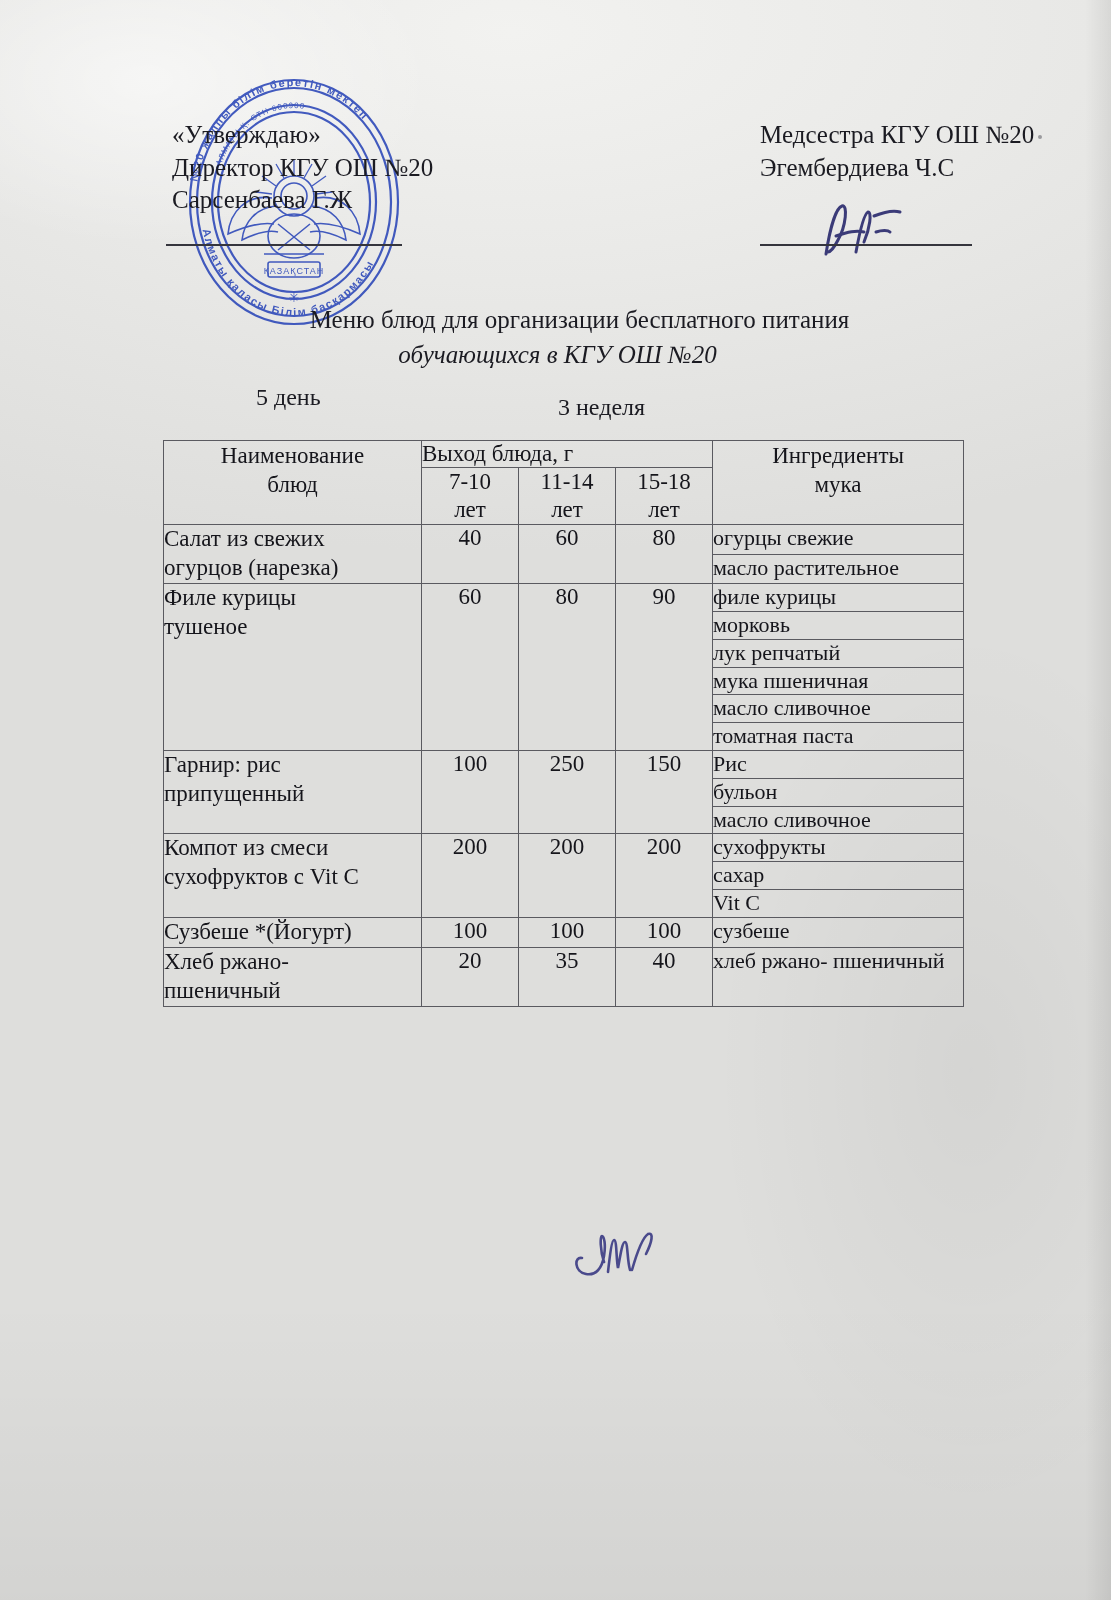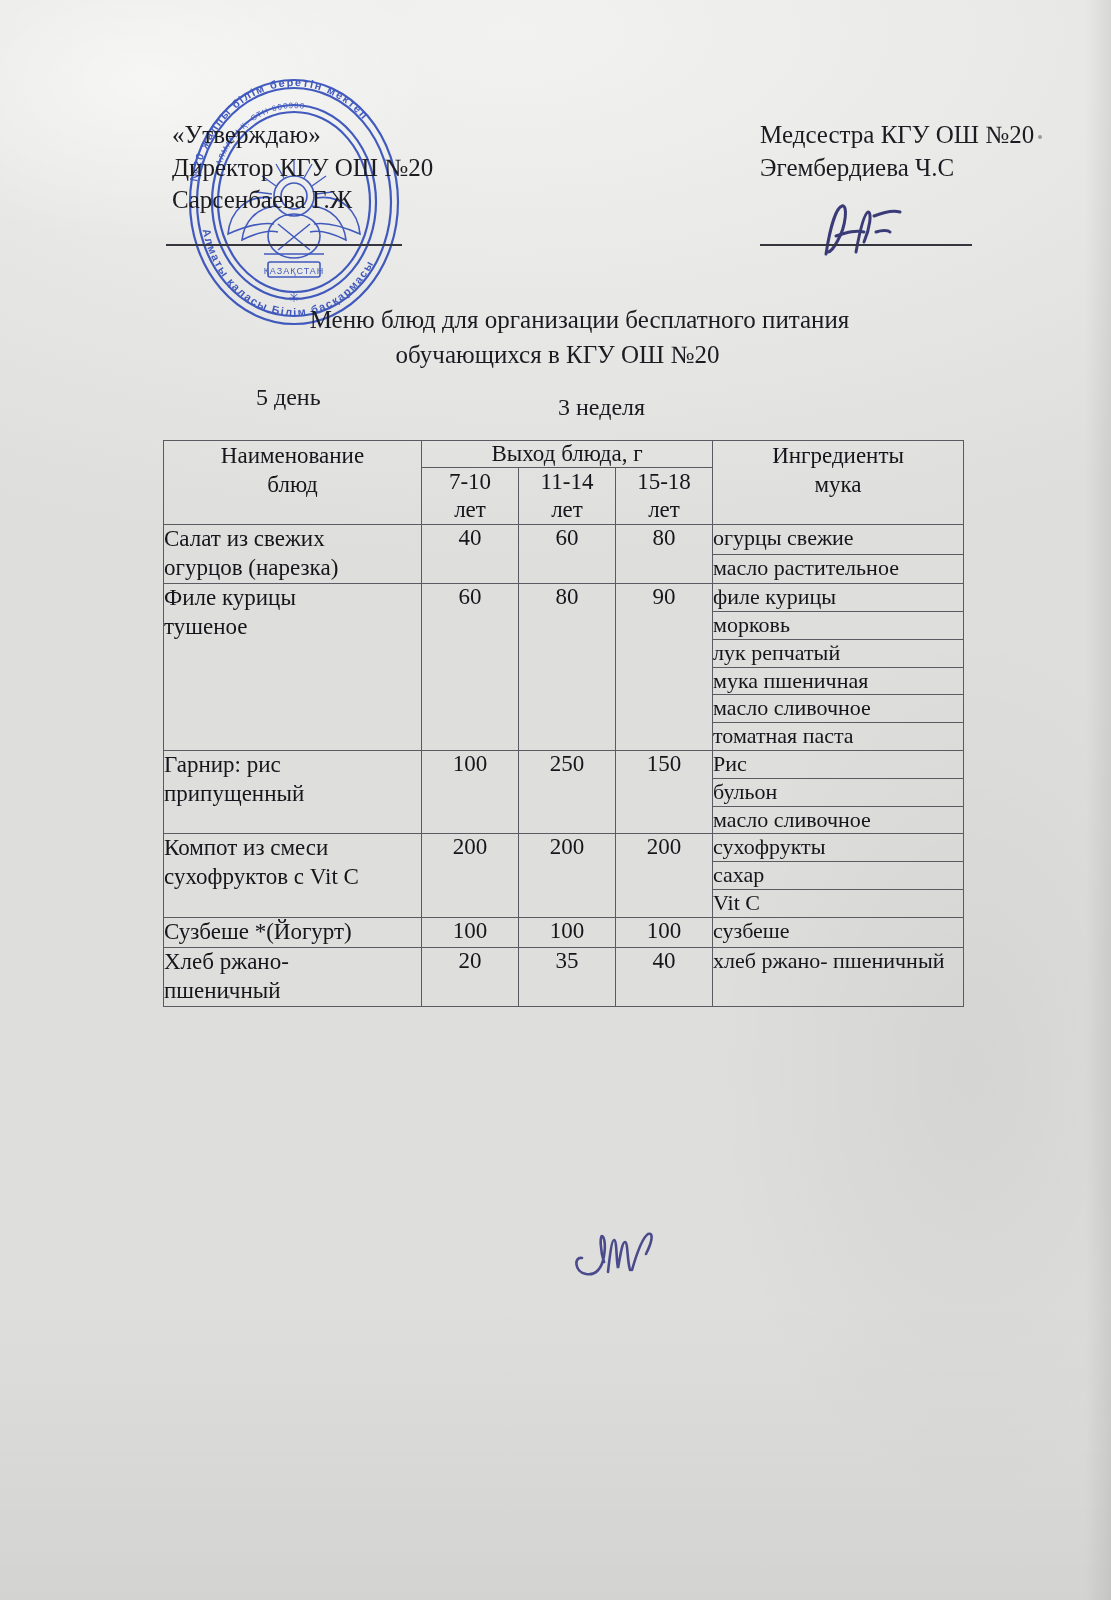--- a/index.html
+++ b/index.html
@@ -91,21 +91,21 @@
   #title {
     position: absolute;
     left: 0; top: 302px;
     width: 1111px;
     text-align: center;
     font-size: 25px;
     line-height: 1.40;
     color: #1b1b22;
   }
   #title .l1 { display: block; padding-left: 48px; }
-  #title .l2 { display: block; padding-left: 4px; }
+  #title .l2 { display: block; padding-left: 4px; font-style: italic; }
 
   
   #day-label {
     position: absolute; left: 256px; top: 384px;
     font-size: 24px; color: #1b1b22;
   }
   #week-label {
     position: absolute; left: 558px; top: 394px;
     font-size: 24px; color: #1b1b22;
   }
@@ -141,21 +141,21 @@
     padding: 14px 6px 12px;
   }
   th.head-sub {
     text-align: center;
     font-weight: bold;
     font-size: 23px;
     line-height: 1.22;
     padding: 6px 2px 6px;
   }
   th.head-span {
-    text-align: center;
+    text-align: left;
     font-weight: bold;
     font-size: 23px;
     padding: 12px 4px 8px;
   }
 
   td.dish {
     font-size: 23px;
     line-height: 1.26;
     padding: 6px 4px 8px 8px;
   }

